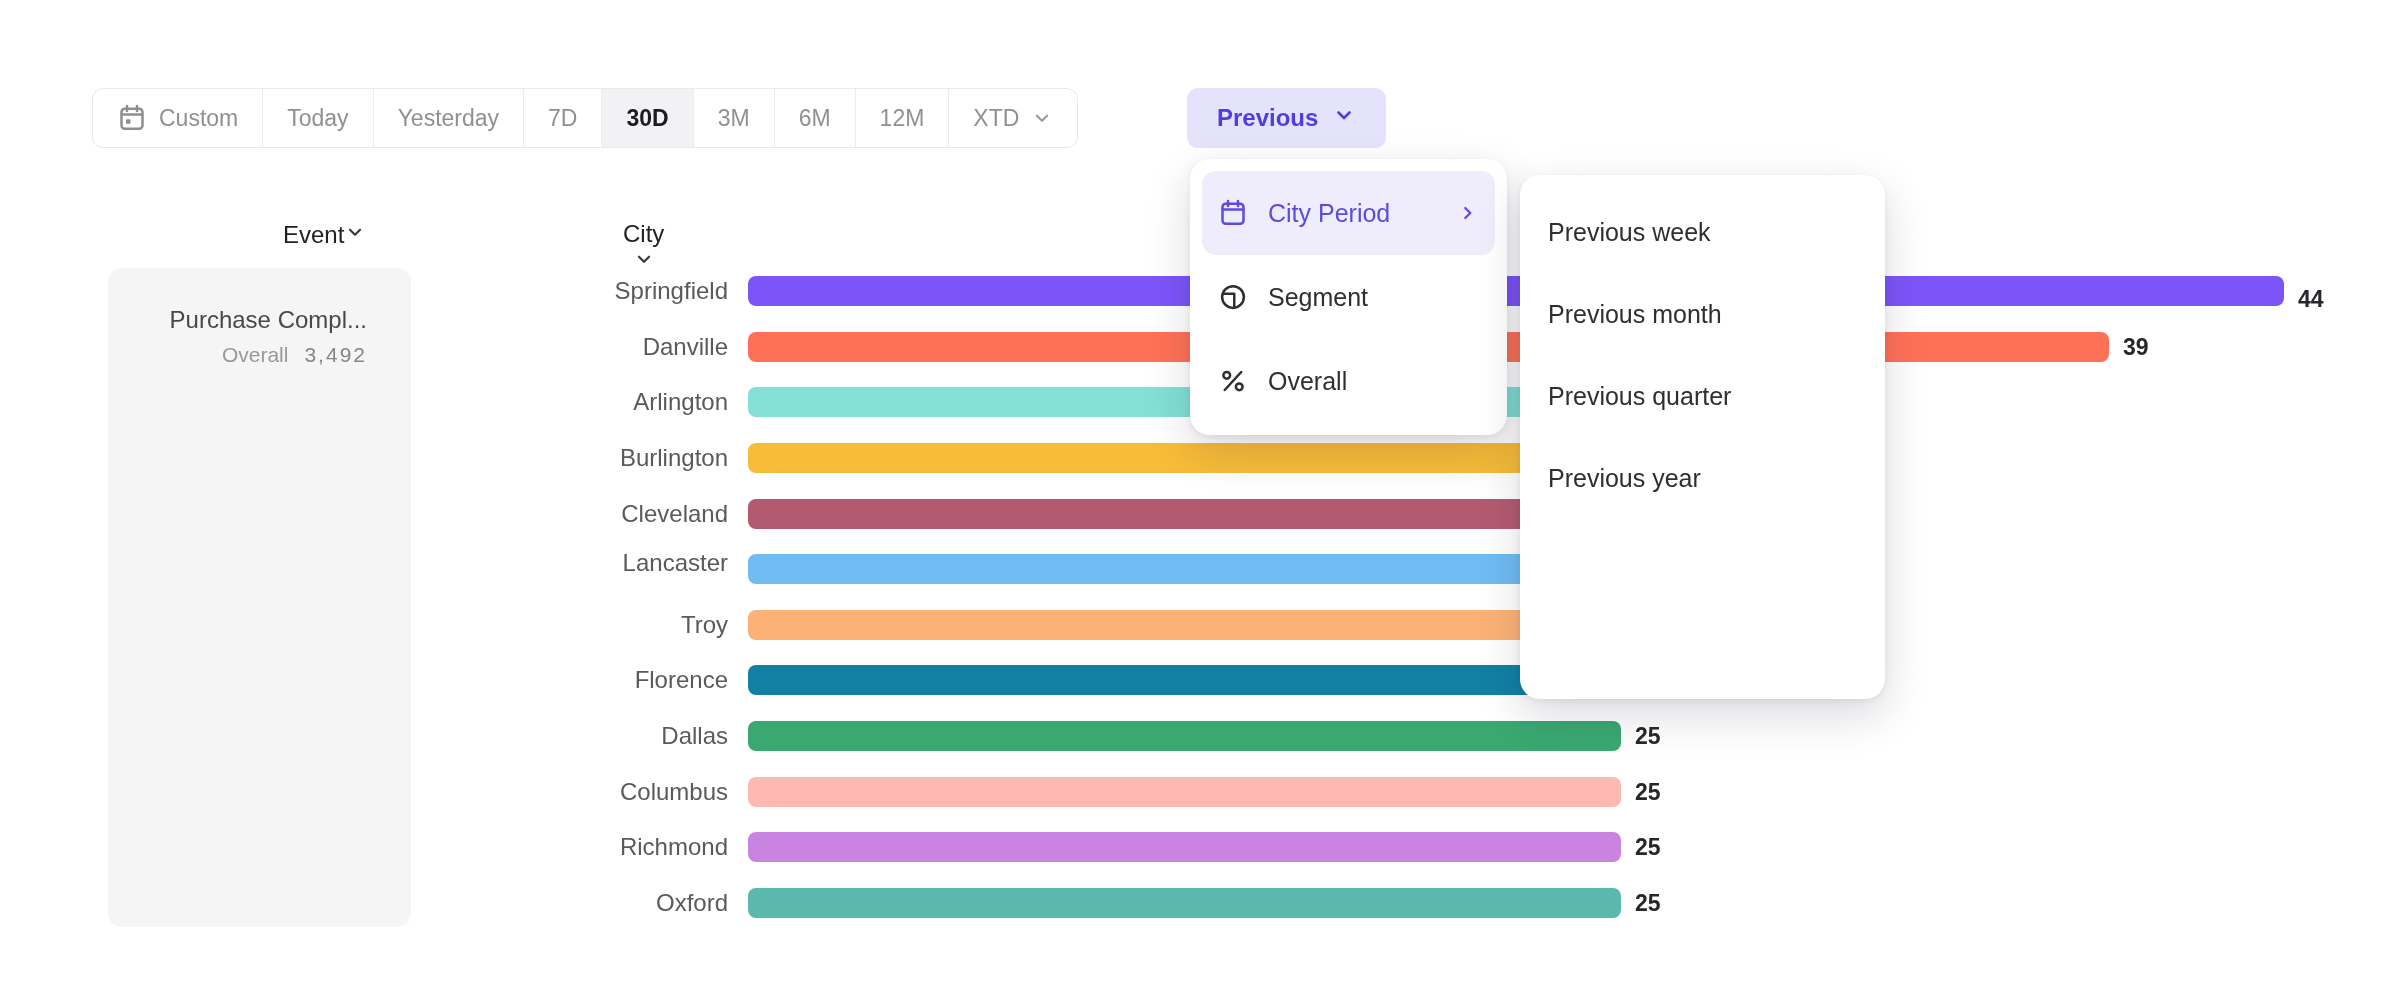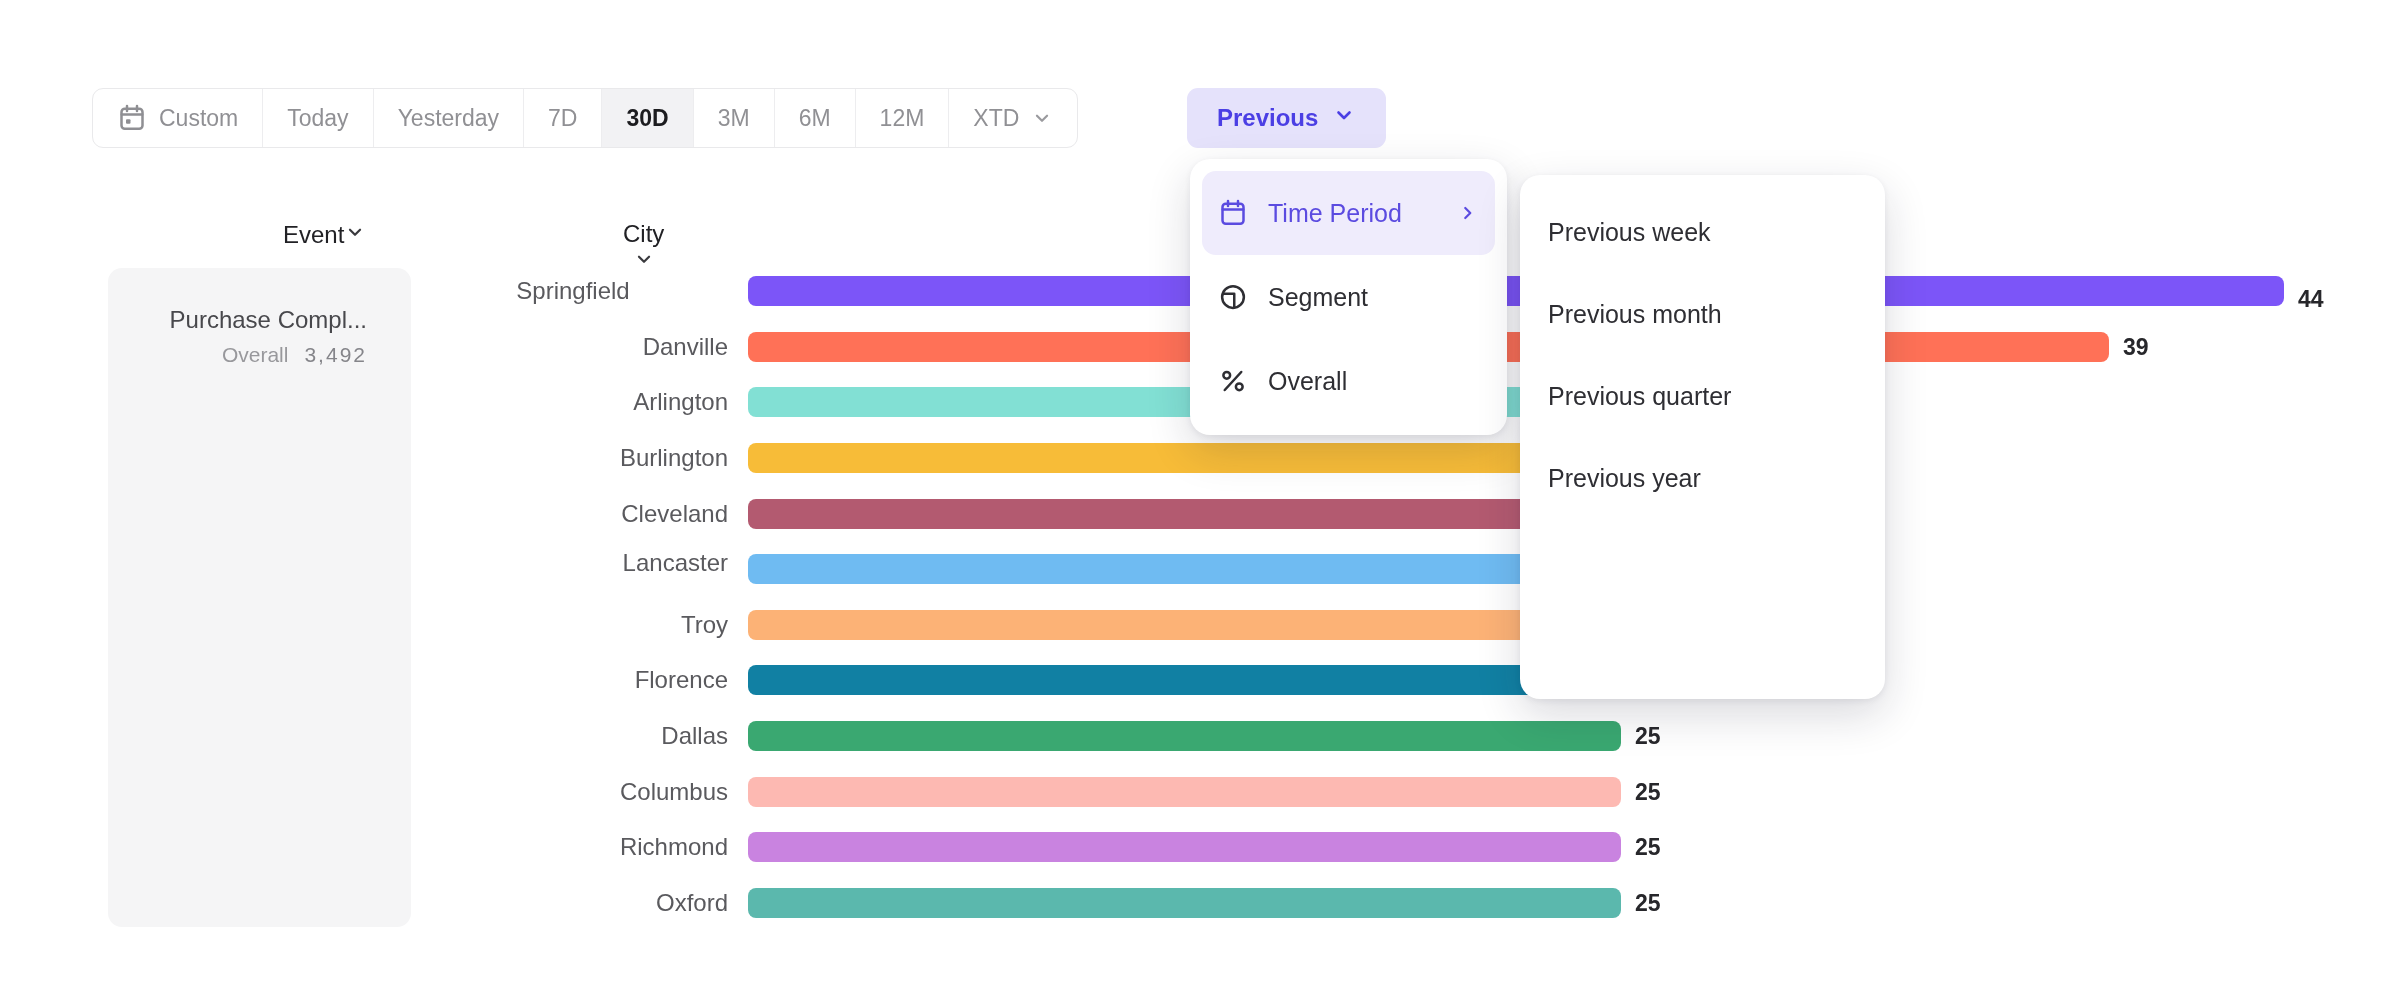--- a/index.html
+++ b/index.html
@@ -135,21 +135,21 @@
     <div class="event-item">
       <div class="event-item-title">Purchase Compl...</div>
       <div class="event-item-sub">
         <span class="event-overall-label">Overall</span>
         <span class="event-overall-value">3,492</span>
       </div>
     </div>
   </div>
 
   <div id="rows">
-      <div class="row-label" style="top: 277px; text-align: center;">Springfield</div>
+      <div class="row-label" style="top: 277px;">Springfield</div>
       <div class="bar" style="top: 276px; width: 1536px; background: rgb(124, 85, 248);"></div>
       <div class="bar-value" style="top: 278px; left: 2298px; margin-top: 8px;">44</div>
       <div class="row-label" style="top: 333px;">Danville</div>
       <div class="bar" style="top: 332px; width: 1361px; background: rgb(255, 113, 87);"></div>
       <div class="bar-value" style="top: 334px; left: 2123px;">39</div>
       <div class="row-label" style="top: 388px;">Arlington</div>
       <div class="bar" style="top: 387px; width: 1117px; background: rgb(130, 224, 212);"></div>
       <div class="row-label" style="top: 444px;">Burlington</div>
       <div class="bar" style="top: 443px; width: 1082px; background: rgb(247, 188, 56);"></div>
       <div class="row-label" style="top: 500px;">Cleveland</div>
@@ -175,21 +175,21 @@
     </div>
 
   <div class="menu-card" id="menu1">
       <div class="menu-item active">
         <span>
           <svg width="30" height="30" viewBox="0 0 24 24">
             <rect x="3.6" y="4.6" width="16.8" height="16" rx="2.6" stroke="#5b4be0" stroke-width="2" fill="none" stroke-linecap="round" stroke-linejoin="round"></rect>
             <path d="M8 2.4 V6.4 M16 2.4 V6.4 M3.8 9.2 H20.2" stroke="#5b4be0" stroke-width="2" fill="none" stroke-linecap="round" stroke-linejoin="round"></path>
           </svg>
         </span>
-        <span>Time Period</span>
+        <span>City Period</span>
         <span class="grow"></span>
         <span>
           <svg width="22" height="22" viewBox="0 0 24 24">
             <path d="M9 6.5 L14.5 12 L9 17.5" stroke="#5b4be0" stroke-width="2.4" fill="none" stroke-linecap="round" stroke-linejoin="round"></path>
           </svg>
         </span>
       </div>
       <div class="menu-item">
         <span>
           <svg width="30" height="30" viewBox="0 0 24 24">

